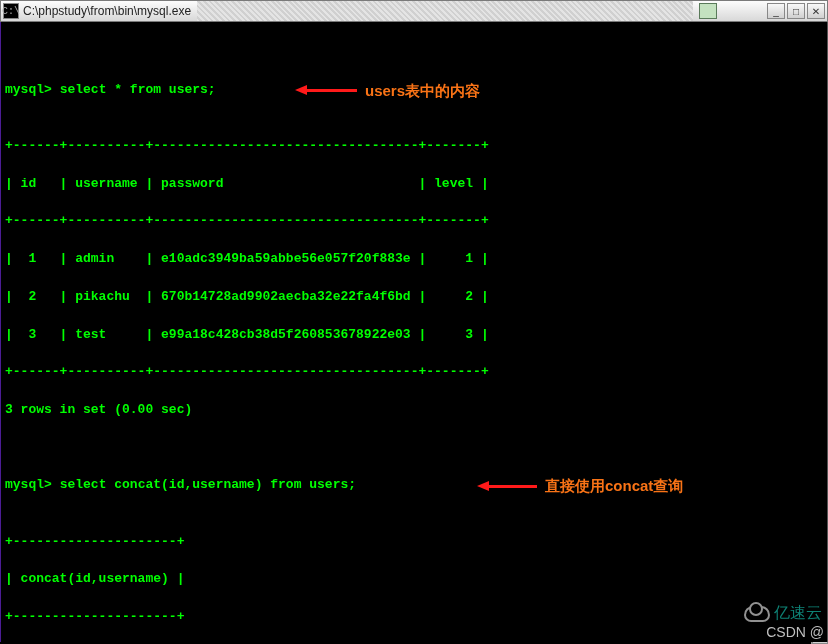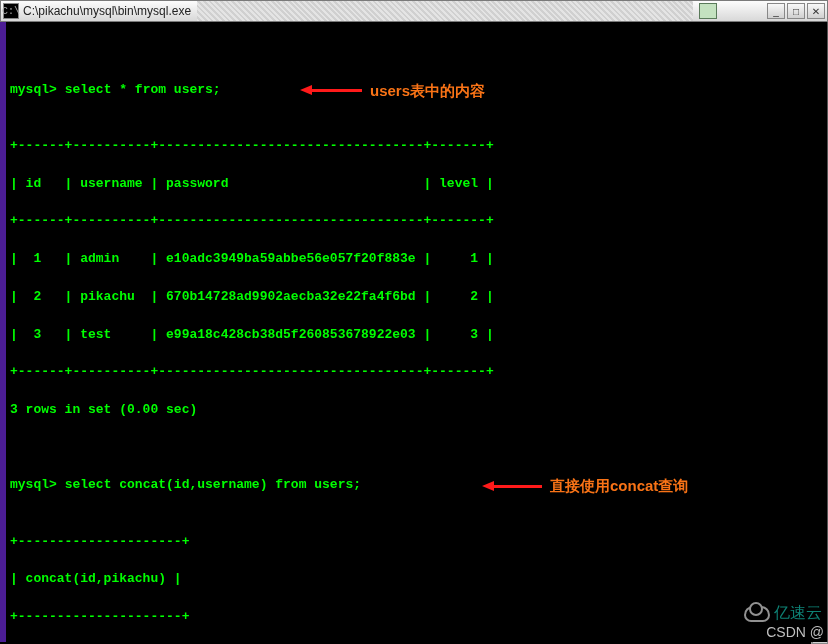--- a/index.html
+++ b/index.html
@@ -48,21 +48,21 @@
   .terminal {
     background: #000;
     color: #00ff00;
     padding: 2px 4px;
     line-height: 1.45;
     font-weight: bold;
     white-space: pre;
     position: relative;
     height: 620px;
     overflow: hidden;
-    border-left: 6px solid #4c1d95;
+    border-left: 1px solid #4c1d95;
     border-right: 1px solid #555;
   }
   .row { position: relative; }
   .annot {
     position: absolute;
     color: #f97316;
     font-family: "Microsoft YaHei", sans-serif;
     font-weight: bold;
     font-size: 15px;
     display: flex;
@@ -116,21 +116,21 @@
     display: flex; flex-direction: column;
   }
   .sb-btn { height: 17px; background: linear-gradient(#f4f4f4,#cfcfcf); border: 1px solid #888; display:flex;align-items:center;justify-content:center;font-size:9px;color:#333;}
   .sb-track { flex: 1; background: #efefef; }
 </style>
 </head>
 <body>
 
 <div class="titlebar">
   <span class="title-icon">C:\</span>
-  <span class="title-text">C:\pikachu\mysql\bin\mysql.exe</span>
+  <span class="title-text">C:\phpstudy\from\bin\mysql.exe</span>
   <span class="title-spacer"></span>
   <span class="title-ext-icon"></span>
   <div class="win-btns">
     <div class="win-btn">_</div>
     <div class="win-btn">□</div>
     <div class="win-btn">✕</div>
   </div>
 </div>
 
 <div class="scrollbar">
@@ -158,21 +158,21 @@
 <div class="row">3 rows in set (0.00 sec)</div>
 <div class="row"> </div>
 <div class="row"><span>mysql&gt;</span> <span>select concat(id,username) from users;</span>
   <span class="annot" style="left:472px;top:-1px;">
     <span class="arrow-l"></span>
         <span class="arrow-line" style="width:48px;"></span>
     <span style="margin-left:8px;">直接使用concat查询</span>
   </span>
 </div>
 <div class="row">+---------------------+</div>
-<div class="row">| concat(id,pikachu) |</div>
+<div class="row">| concat(id,username) |</div>
 <div class="row">+---------------------+</div>
 
 
 
 
 
 
 
 
 

